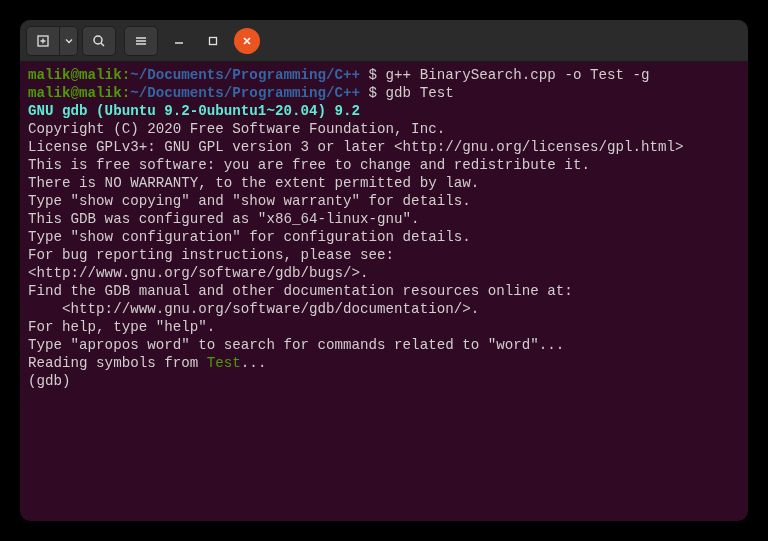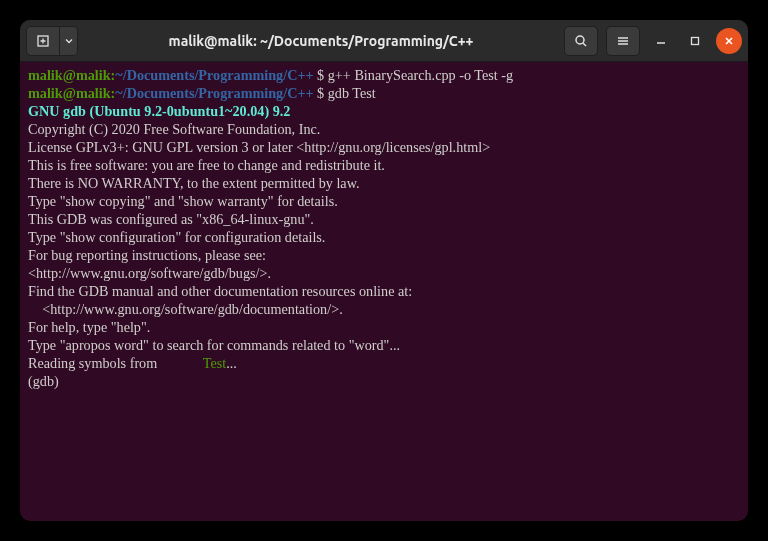--- a/index.html
+++ b/index.html
@@ -84,27 +84,27 @@
     }
     .win-ctrl svg { display: block; }
     .terminal {
       flex: 1;
       padding: 4px 8px;
       font-size: 14.2px;
       line-height: 18px;
       color: #d0cfcc;
       white-space: pre;
       overflow: hidden;
-      font-family: Liberation Serif, serif;
+      font-family: Liberation Mono, monospace;
     }
     .prompt-user { color: #4e9a06; font-weight: bold; }
     .prompt-path { color: #3465a4; font-weight: bold; }
     .prompt-dollar { color: #d0cfcc; }
     .gdb-version { color: #5eead4; font-weight: bold; }
-    .test-green { color: #4e9a06; margin-left: 42px; }
+    .test-green { color: #4e9a06; }
     .line { display: block; }
   </style>
 </head>
 <body>
 
 <div class="window">
   <div class="titlebar">
     <div class="tb-left">
       <div class="tb-btn-group">
         <div class="tb-btn newtab">
@@ -114,21 +114,20 @@
               <line x1="4.5" y1="7" x2="9.5" y2="7" stroke="#e0e0e0" stroke-width="1.3"></line>
             </svg>
         </div>
         <div class="tb-btn dropdown">
           <svg width="8" height="8" viewBox="0 0 8 8">
               <path d="M1 2.5 L4 5.5 L7 2.5" fill="none" stroke="#e0e0e0" stroke-width="1.3"></path>
             </svg>
         </div>
       </div>
     </div>
-    <div class="tb-title">malik@malik: ~/Documents/Programming/C++</div>
     <div class="tb-right">
       <div class="tb-btn square">
         <svg width="14" height="14" viewBox="0 0 14 14">
             <circle cx="6" cy="6" r="4" fill="none" stroke="#e0e0e0" stroke-width="1.5"></circle>
             <line x1="9" y1="9" x2="12" y2="12" stroke="#e0e0e0" stroke-width="1.5"></line>
           </svg>
       </div>
       <div class="tb-btn square">
         <svg width="14" height="14" viewBox="0 0 14 14">
             <line x1="2" y1="4" x2="12" y2="4" stroke="#e0e0e0" stroke-width="1.5"></line>

